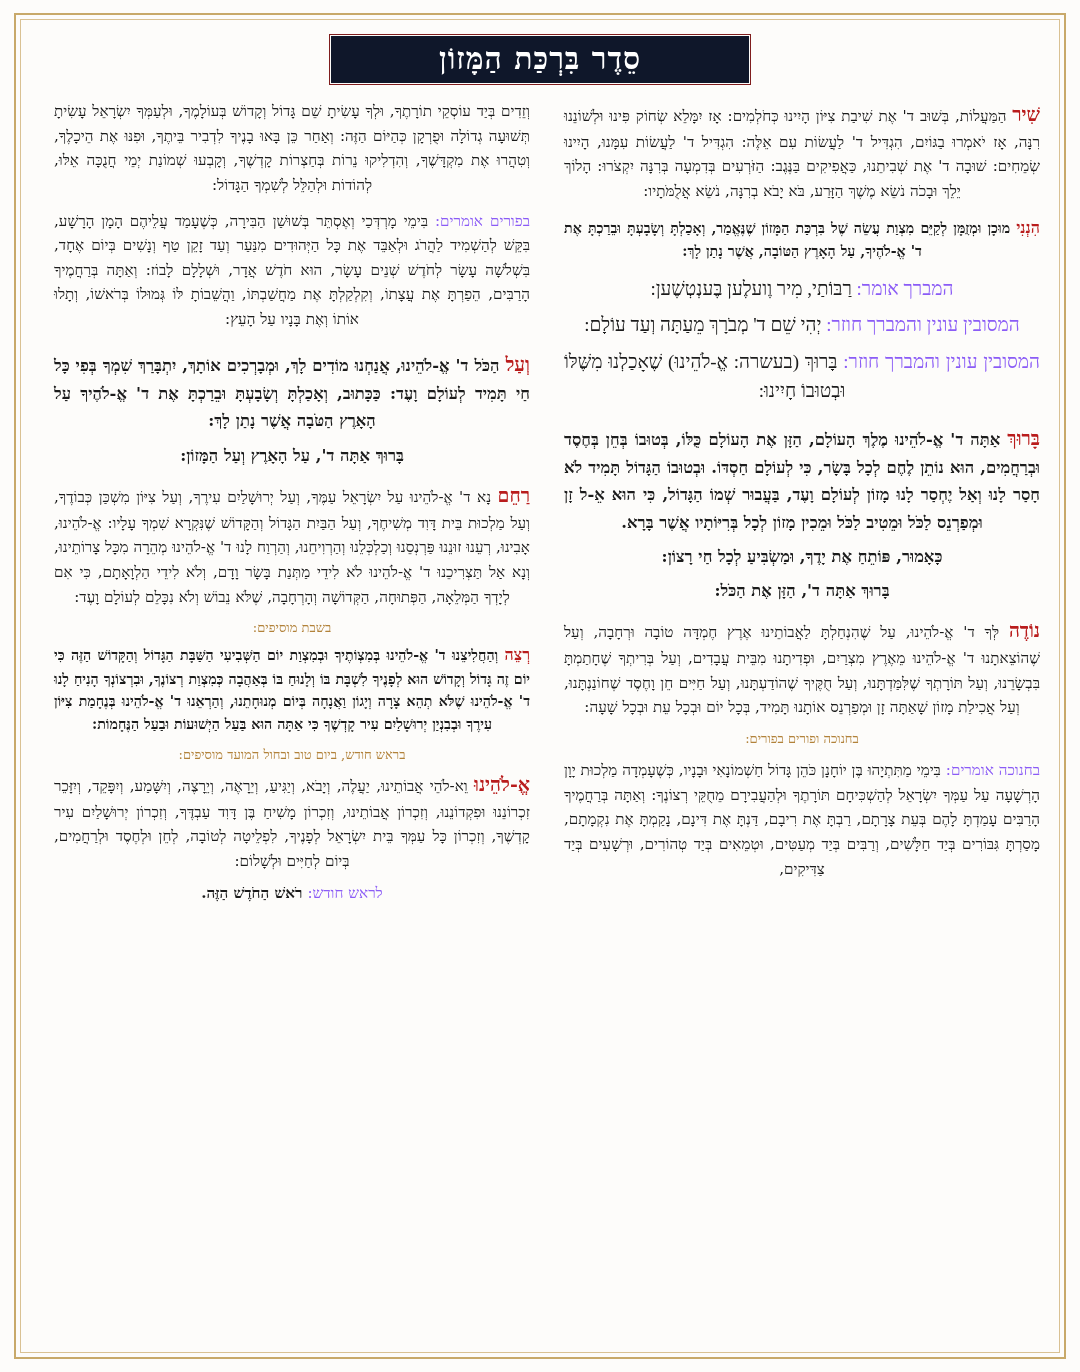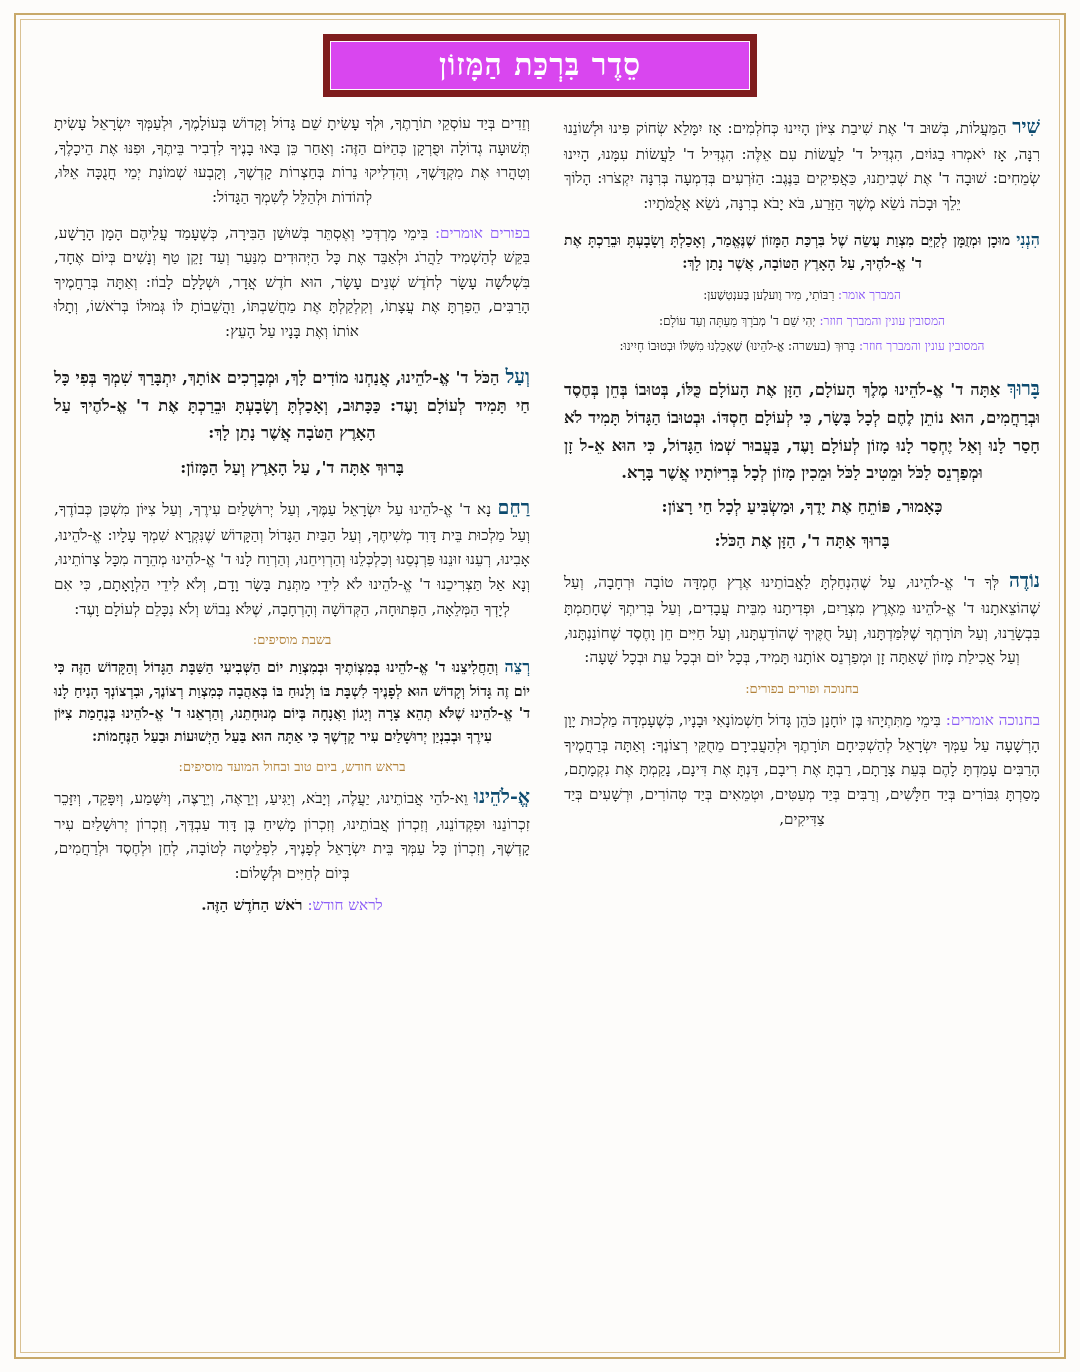--- a/index.html
+++ b/index.html
@@ -36,22 +36,22 @@
   .content {
     position: relative;
     z-index: 3;
     padding: 12px 26px 10px 26px;
   }
 
   
   .title-banner {
     margin: 8px auto 14px auto;
     width: 420px;
-    background: #d946ef;
-    border: 7px solid #7f1d1d;
+    background: #0f172a;
+    border: 1px solid #7f1d1d;
     text-align: center;
     padding: 7px 0 9px 0;
     box-shadow: 0 0 0 1px #fdfcfa inset;
   }
   .title-banner .title-text {
     color: #ffffff;
     font-size: 30px;
     font-weight: bold;
     letter-spacing: 1px;
     line-height: 1.1;
@@ -76,22 +76,23 @@
   .p {
     font-size: 15.2px;
     line-height: 1.62;
     text-align: justify;
     text-align-last: center;
     color: #1b1b1b;
     margin: 0 0 7px 0;
     direction: rtl;
   }
   .p.small {
-    font-size: 12px;
+    font-size: 19px;
     line-height: 1.55;
+    font-family: Liberation Serif, serif;
   }
   .p.bold {
     font-weight: bold;
     font-size: 16.4px;
     line-height: 1.66;
   }
   .p.bold-sm {
     font-weight: bold;
     font-size: 14.2px;
     line-height: 1.6;
@@ -102,21 +103,21 @@
     color: #b2823a;
     font-size: 13px;
     text-align: center;
     margin: 10px 0 6px 0;
     direction: rtl;
   }
   .inline-rubric {
     color: #8b5cf6;
   }
   .bigword {
-    color: #0c4a6e;
+    color: #b91c1c;
     font-weight: bold;
     font-size: 19px;
   }
   .bigword.sm {
     font-size: 16px;
   }
   .sep-space { height: 6px; }
 </style>
 </head>
 <body>

